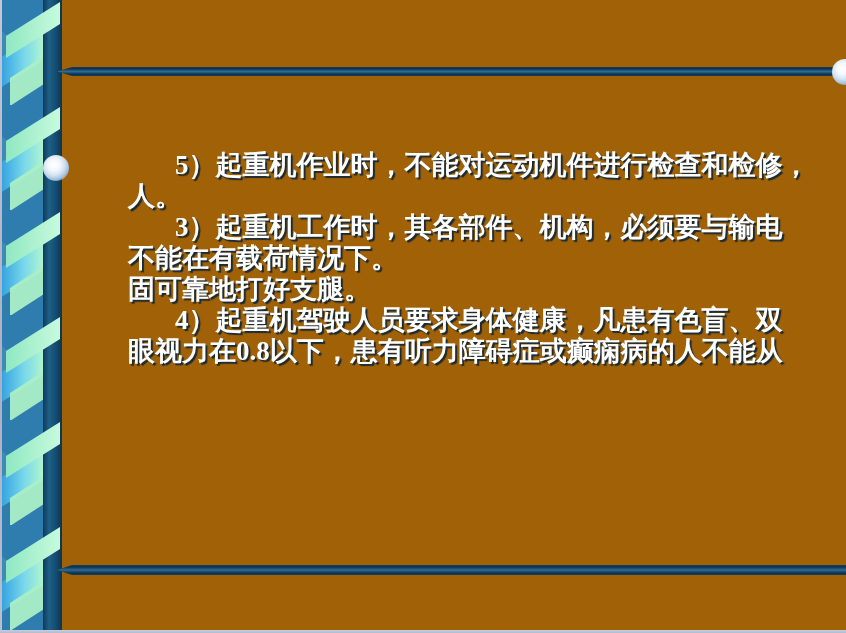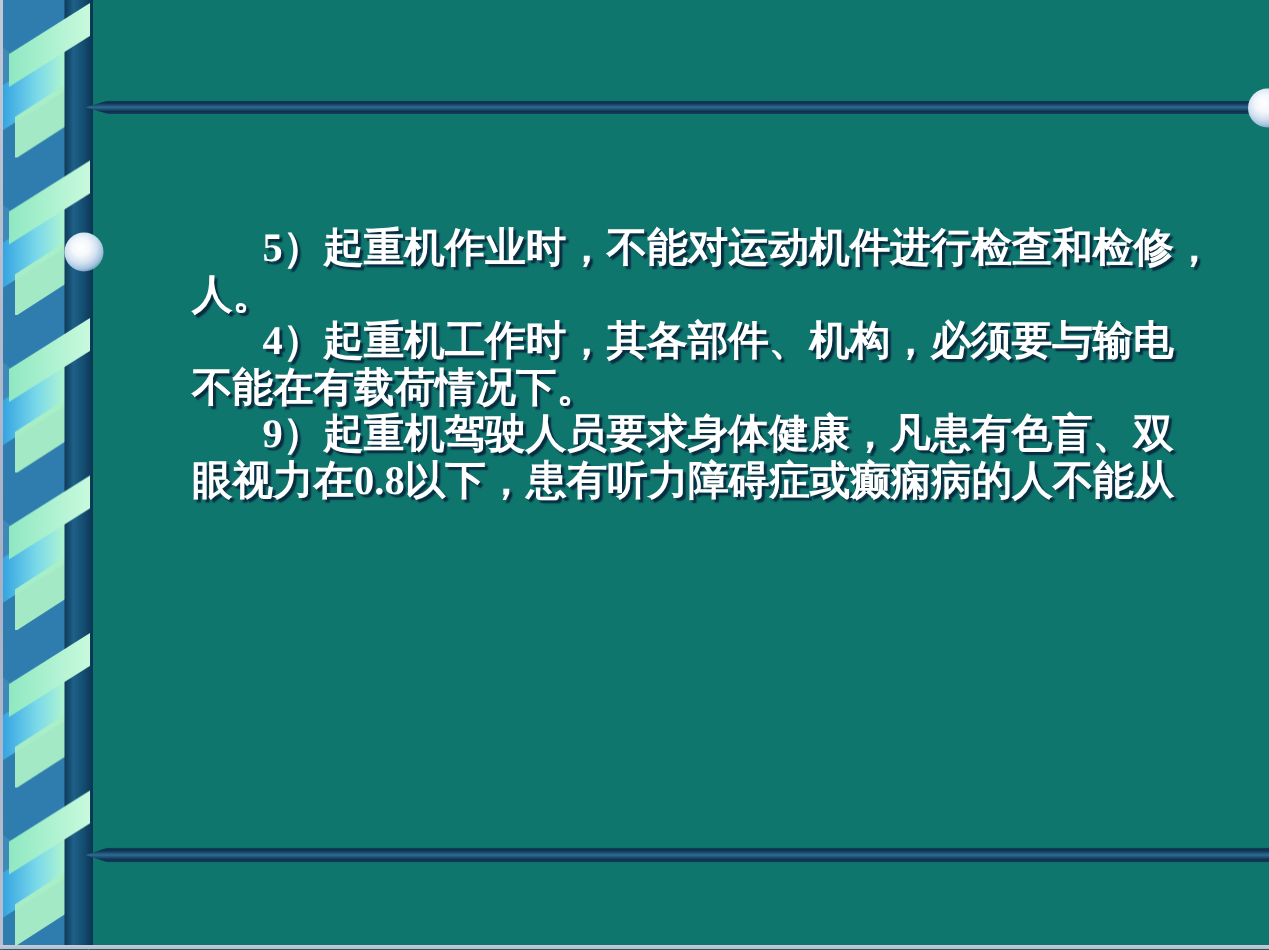--- a/index.html
+++ b/index.html
@@ -1,18 +1,18 @@
 <!DOCTYPE html>
 <html><head>
 <meta charset="utf-8">
 <style>
   html,body{margin:0;padding:0;background:#222;}
   .slide{
     position:relative;width:846px;height:633px;overflow:hidden;
-    background:#0f766e;
+    background:#a16207;
     font-family:"Liberation Serif","DejaVu Serif",serif;
   }
   .left-strip{position:absolute;left:0;top:0;width:62px;height:633px;z-index:1;}
   .edge-left{position:absolute;left:0;top:0;width:2px;height:633px;z-index:6;
     background:linear-gradient(180deg,#c3c7d6 0%,#aab1c6 60%,#b8bfce 100%);}
   .edge-bottom{position:absolute;left:0;bottom:0;width:846px;height:3px;z-index:7;
     background:linear-gradient(180deg,#c6cdda,#b3bccd);}
   .rule{position:absolute;left:57px;width:789px;z-index:2;
     background:linear-gradient(180deg,#16405e 0%,#0b304e 18%,#2e6b92 50%,#0b304e 82%,#16405e 100%);
     clip-path:polygon(0 50%,15px 0,100% 0,100% 100%,15px 100%);}
@@ -72,19 +72,20 @@
 
   <div class="rule rule-top"></div>
   <div class="rule rule-bottom"></div>
 
   <div class="sphere sphere-left"></div>
   <div class="sphere sphere-right"></div>
 
   <div class="text-block">
     <div class="ln ind">5）起重机作业时，不能对运动机件进行检查和检修，</div>
     <div class="ln">人。</div>
-    <div class="ln ind">4）起重机工作时，其各部件、机构，必须要与输电</div>
+    <div class="ln ind">3）起重机工作时，其各部件、机构，必须要与输电</div>
     <div class="ln">不能在有载荷情况下。</div>
-    <div class="ln ind">9）起重机驾驶人员要求身体健康，凡患有色盲、双</div>
+    <div class="ln">固可靠地打好支腿。</div>
+    <div class="ln ind">4）起重机驾驶人员要求身体健康，凡患有色盲、双</div>
     <div class="ln">眼视力在0.8以下，患有听力障碍症或癫痫病的人不能从</div>
   </div>
 
 </div>
 
 </body></html>

